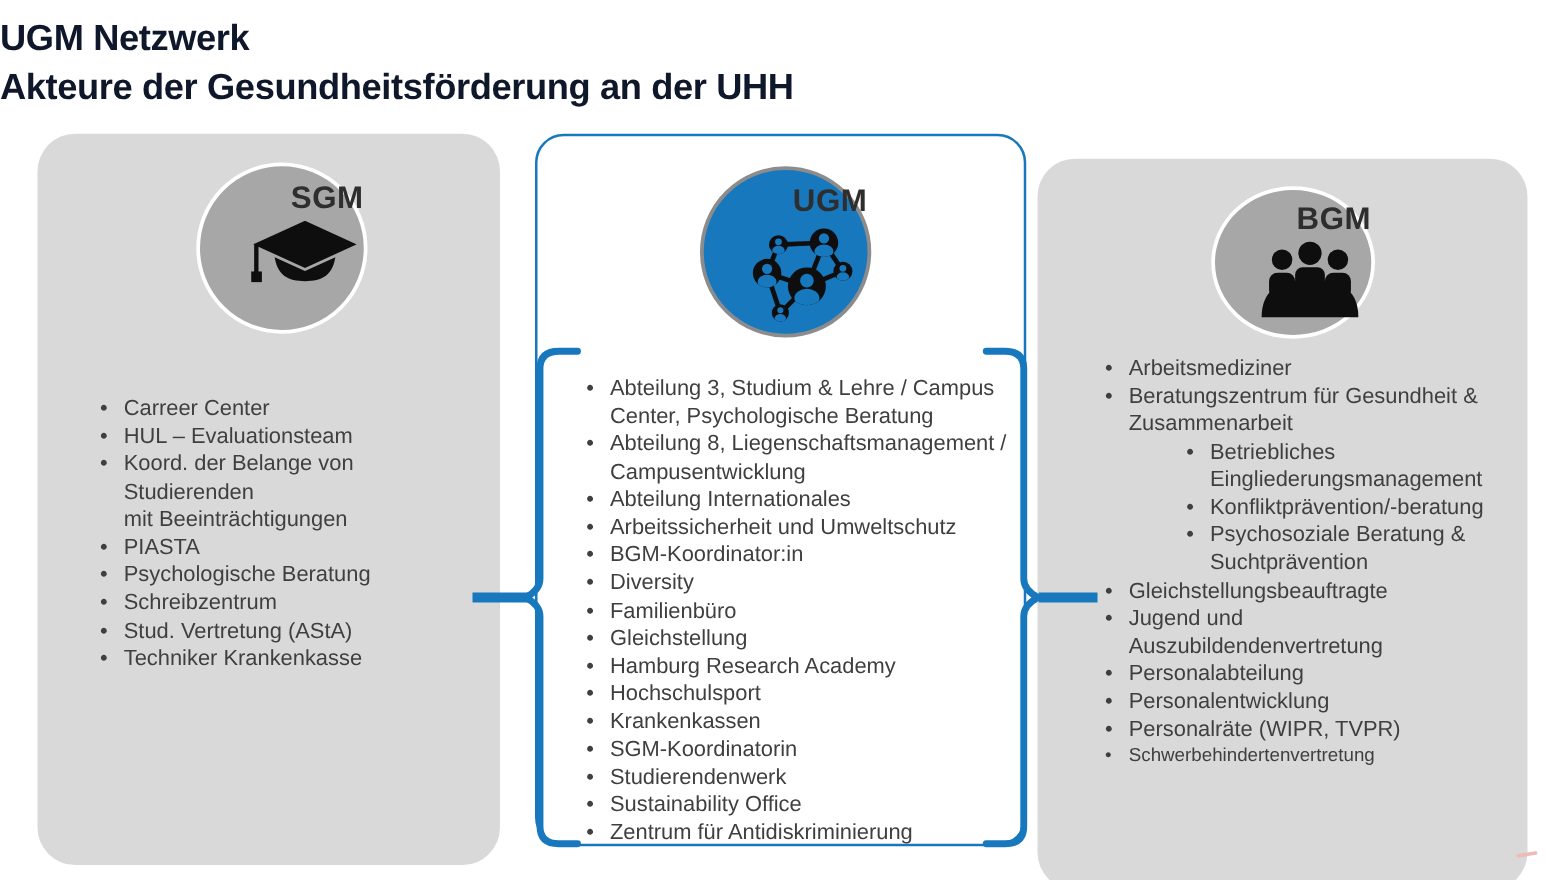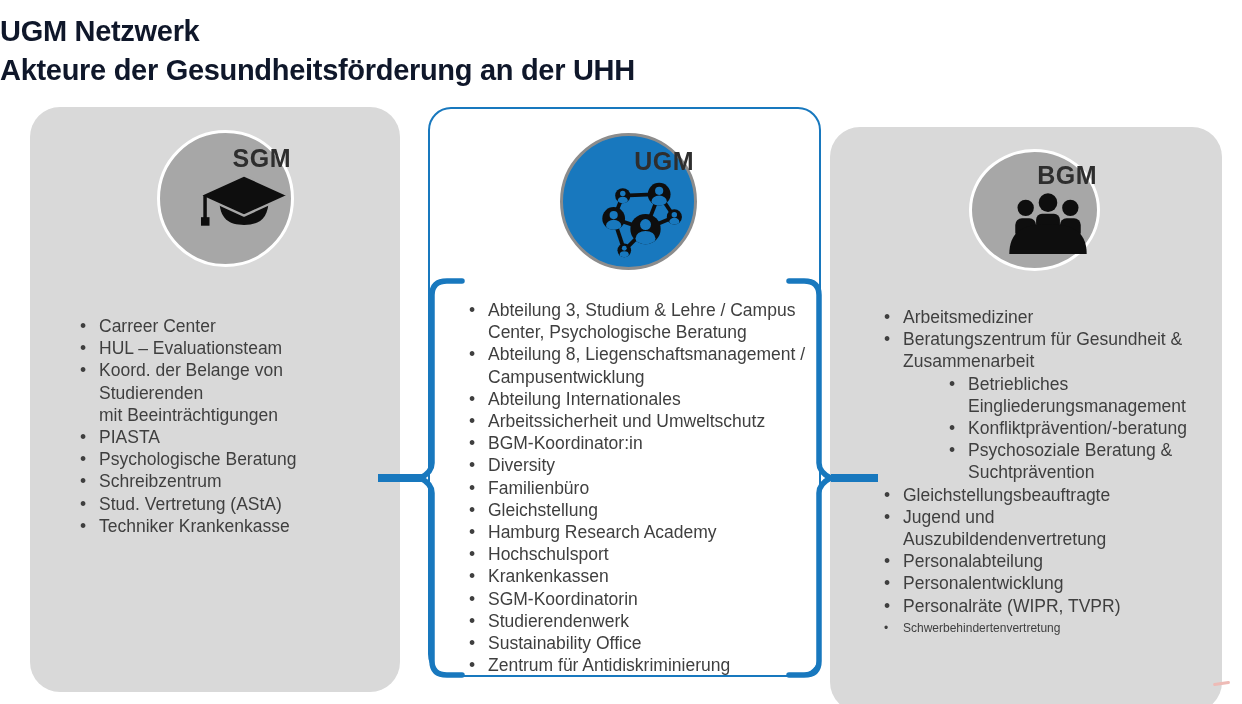--- a/index.html
+++ b/index.html
@@ -26,23 +26,23 @@
   #circle-bgm .label { margin-top:9px; }
   .circle svg { display:block; }
   
   ul.items { position:absolute; margin:0; padding:0; list-style:none;
              color:#3f3f3f; font-size:17.5px; line-height:22.2px; }
   ul.items li { position:relative; padding-left:21px; }
   ul.items li::before { content:"\2022"; position:absolute; left:2px; top:0; color:#3f3f3f; }
   ul.items li span { white-space:pre-line; }
   #list-sgm { left:48px; top:208px; width:310px; }
   #list-ugm { left:37px;  top:190px; width:348px; }
-  #list-bgm { left:52px;  top:179px; width:332px; }
+  #list-bgm { left:52px;  top:156px; width:332px; }
   #list-bgm li.lvl2 { margin-left:65px; }
-  #list-bgm li.small { font-size:12px; }
+  #list-bgm li.small { font-size:15px; }
   
   .overlay { position:absolute; left:0; top:0; width:1242px; height:704px; pointer-events:none; }
   
   .artifact { position:absolute; left:1213px; top:682px; width:17px; height:2.5px;
               background:#eebbb6; transform:rotate(-9deg); border-radius:2px; }
 </style>
 </head>
 <body>
 
 <div class="stage">

